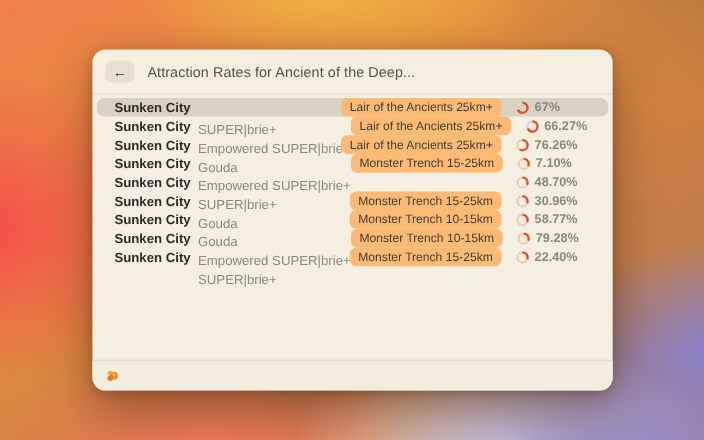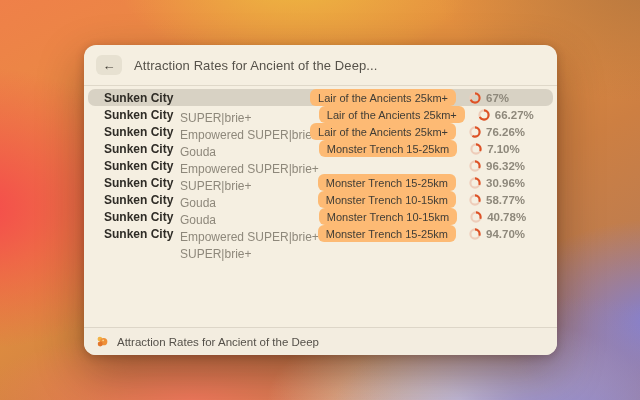--- a/index.html
+++ b/index.html
@@ -132,21 +132,21 @@
     </span>
   </div>
       <div class="row">
     <span class="row-location">Sunken City</span>
     <span class="row-bait">SUPER|brie+</span>
     <span class="rate-group">
       <svg class="ring" width="12" height="12" viewBox="0 0 12 12">
         <circle cx="6" cy="6" r="4.6" fill="none" stroke-width="2.1" stroke="#eecdba"></circle>
         <circle cx="6" cy="6" r="4.6" fill="none" stroke-width="2.1" stroke-linecap="butt" transform="rotate(-90 6 6)" stroke="#dd5226" stroke-dasharray="9.17 28.90"></circle>
       </svg>
-      <span class="rate-label">96.32%</span>
+      <span class="rate-label">48.70%</span>
     </span>
   </div>
       <div class="row">
     <span class="row-location">Sunken City</span>
     <span class="row-bait">Gouda</span>
     <span class="stage-pill">Monster Trench 15-25km</span>
     <span class="rate-group">
       <svg class="ring" width="12" height="12" viewBox="0 0 12 12">
         <circle cx="6" cy="6" r="4.6" fill="none" stroke-width="2.1" stroke="#eecdba"></circle>
         <circle cx="6" cy="6" r="4.6" fill="none" stroke-width="2.1" stroke-linecap="butt" transform="rotate(-90 6 6)" stroke="#dd5226" stroke-dasharray="8.95 28.90"></circle>
@@ -168,39 +168,38 @@
   </div>
       <div class="row">
     <span class="row-location">Sunken City</span>
     <span class="row-bait">Empowered SUPER|brie+</span>
     <span class="stage-pill">Monster Trench 10-15km</span>
     <span class="rate-group">
       <svg class="ring" width="12" height="12" viewBox="0 0 12 12">
         <circle cx="6" cy="6" r="4.6" fill="none" stroke-width="2.1" stroke="#eecdba"></circle>
         <circle cx="6" cy="6" r="4.6" fill="none" stroke-width="2.1" stroke-linecap="butt" transform="rotate(-90 6 6)" stroke="#dd5226" stroke-dasharray="8.84 28.90"></circle>
       </svg>
-      <span class="rate-label">40.78%</span>
+      <span class="rate-label">79.28%</span>
     </span>
   </div>
       <div class="row">
     <span class="row-location">Sunken City</span>
     <span class="row-bait">SUPER|brie+</span>
     <span class="stage-pill">Monster Trench 15-25km</span>
     <span class="rate-group">
       <svg class="ring" width="12" height="12" viewBox="0 0 12 12">
         <circle cx="6" cy="6" r="4.6" fill="none" stroke-width="2.1" stroke="#eecdba"></circle>
         <circle cx="6" cy="6" r="4.6" fill="none" stroke-width="2.1" stroke-linecap="butt" transform="rotate(-90 6 6)" stroke="#dd5226" stroke-dasharray="8.81 28.90"></circle>
       </svg>
-      <span class="rate-label">94.70%</span>
+      <span class="rate-label">22.40%</span>
     </span>
   </div>
     </div>
 
   <div class="footer">
     <svg width="15" height="15" viewBox="0 0 16 16" class="ring">
       <circle cx="5.2" cy="4.8" r="3.1" fill="#f2b244"></circle>
       <circle cx="10.2" cy="8.2" r="4.9" fill="#ee9038"></circle>
       <circle cx="5.6" cy="11.2" r="3.3" fill="#e2762c"></circle>
       <circle cx="9.5" cy="6.5" r="1.1" fill="#f8d99a"></circle>
     </svg>
-    <div class="footer-label">Attraction Rates for Ancient of the Deep</div>
   </div>
 </div>
 
 </body></html>

